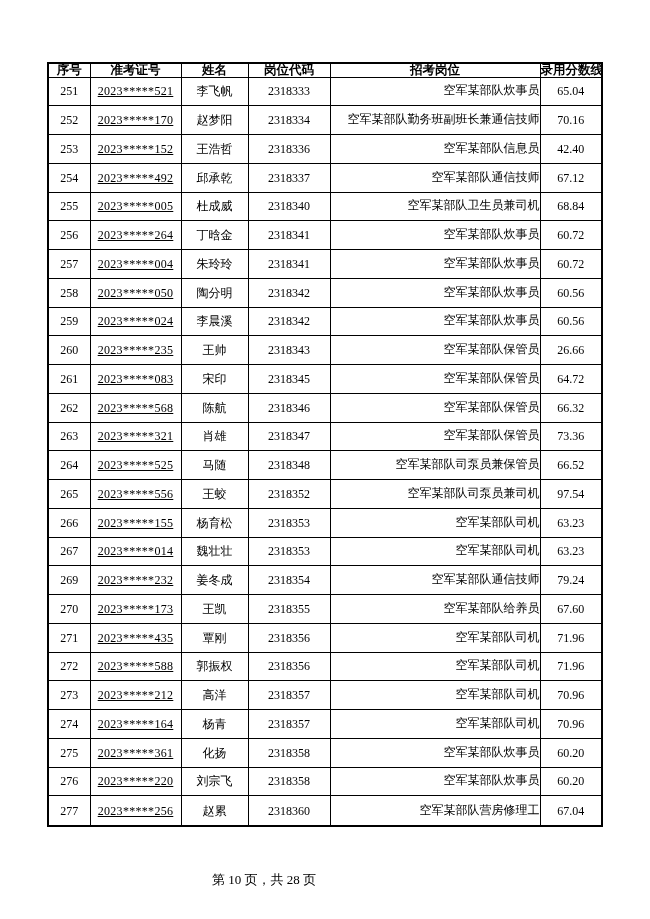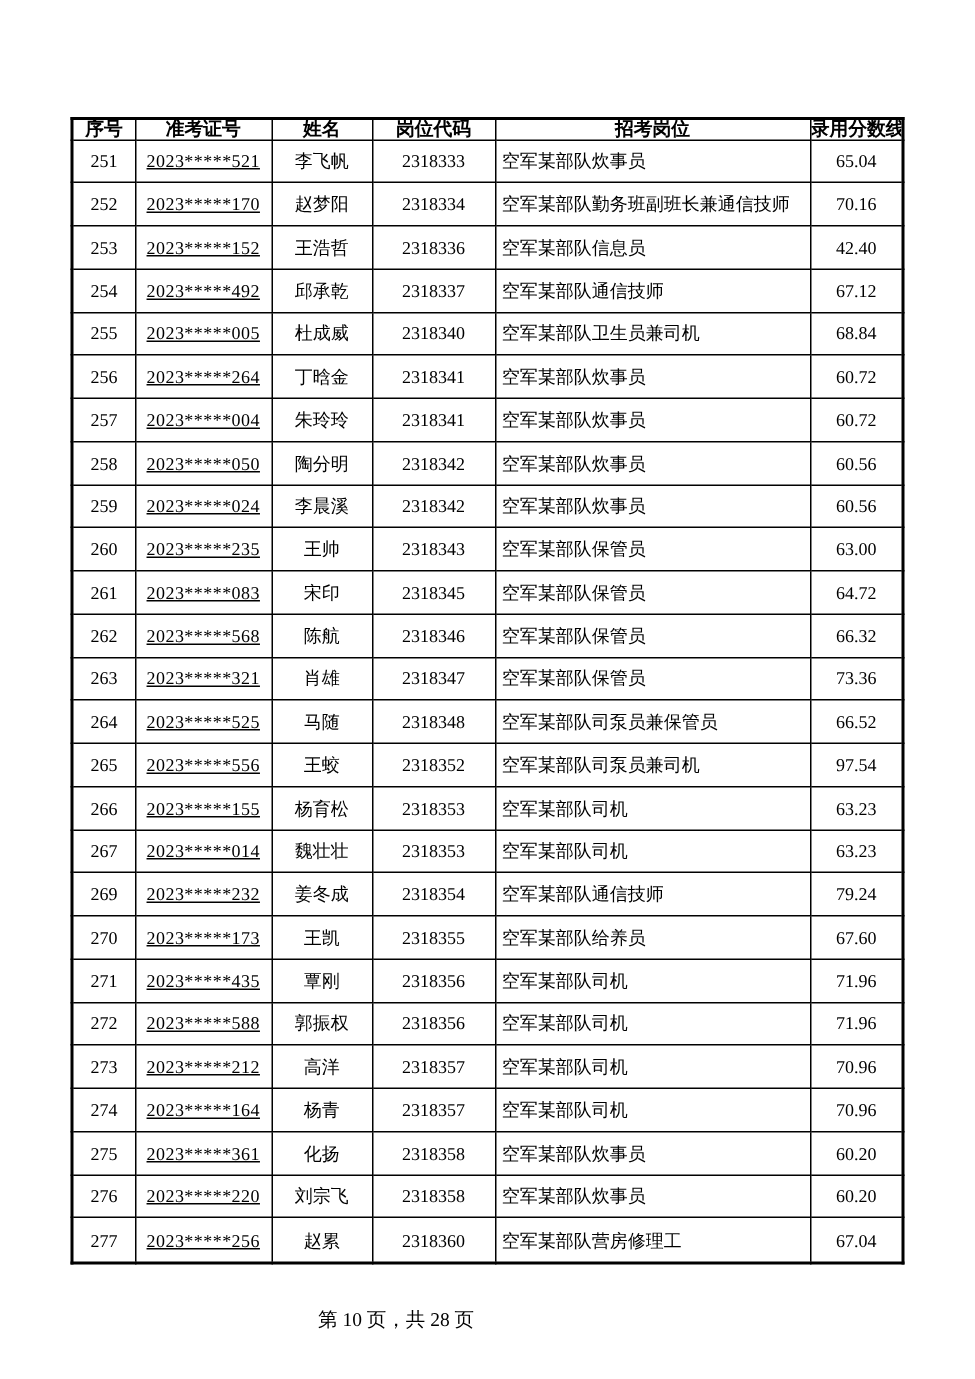--- a/index.html
+++ b/index.html
@@ -12,21 +12,21 @@
     width: 650px;
     height: 919px;
     background: #ffffff;
     font-family: "Liberation Serif", "DejaVu Serif", serif;
     color: #000000;
     overflow: hidden;
   }
   table.score-table {
     position: absolute;
     left: 47px;
-    top: 78px;
+    top: 62px;
     width: 554px;
     height: 765px;
     border-collapse: collapse;
     table-layout: fixed;
     border: 2px solid #000000;
   }
   table.score-table th,
   table.score-table td {
     border: 1px solid #000000;
     padding: 0;
@@ -39,22 +39,23 @@
   }
   table.score-table th {
     font-family: "Liberation Sans", "DejaVu Sans", sans-serif;
     font-weight: bold;
     font-size: 12.5px;
   }
   table.score-table td {
     font-family: "Liberation Serif", "DejaVu Serif", serif;
   }
   table.score-table td.col-job {
-    text-align: left;
+    text-align: right;
     padding-left: 4px;
+    font-family: Liberation Mono, monospace;
   }
   table.score-table td.col-ticket {
     letter-spacing: 0.3px;
     text-decoration: underline;
   }
   .page-footer {
     position: absolute;
     left: 0;
     top: 871px;
     width: 528px;
@@ -160,21 +161,21 @@
           <td class="col-code">2318342</td>
           <td class="col-job">空军某部队炊事员</td>
           <td class="col-score">60.56</td>
         </tr>
         <tr>
           <td class="col-seq">260</td>
           <td class="col-ticket">2023*****235</td>
           <td class="col-name">王帅</td>
           <td class="col-code">2318343</td>
           <td class="col-job">空军某部队保管员</td>
-          <td class="col-score">63.00</td>
+          <td class="col-score">26.66</td>
         </tr>
         <tr>
           <td class="col-seq">261</td>
           <td class="col-ticket">2023*****083</td>
           <td class="col-name">宋印</td>
           <td class="col-code">2318345</td>
           <td class="col-job">空军某部队保管员</td>
           <td class="col-score">64.72</td>
         </tr>
         <tr>

